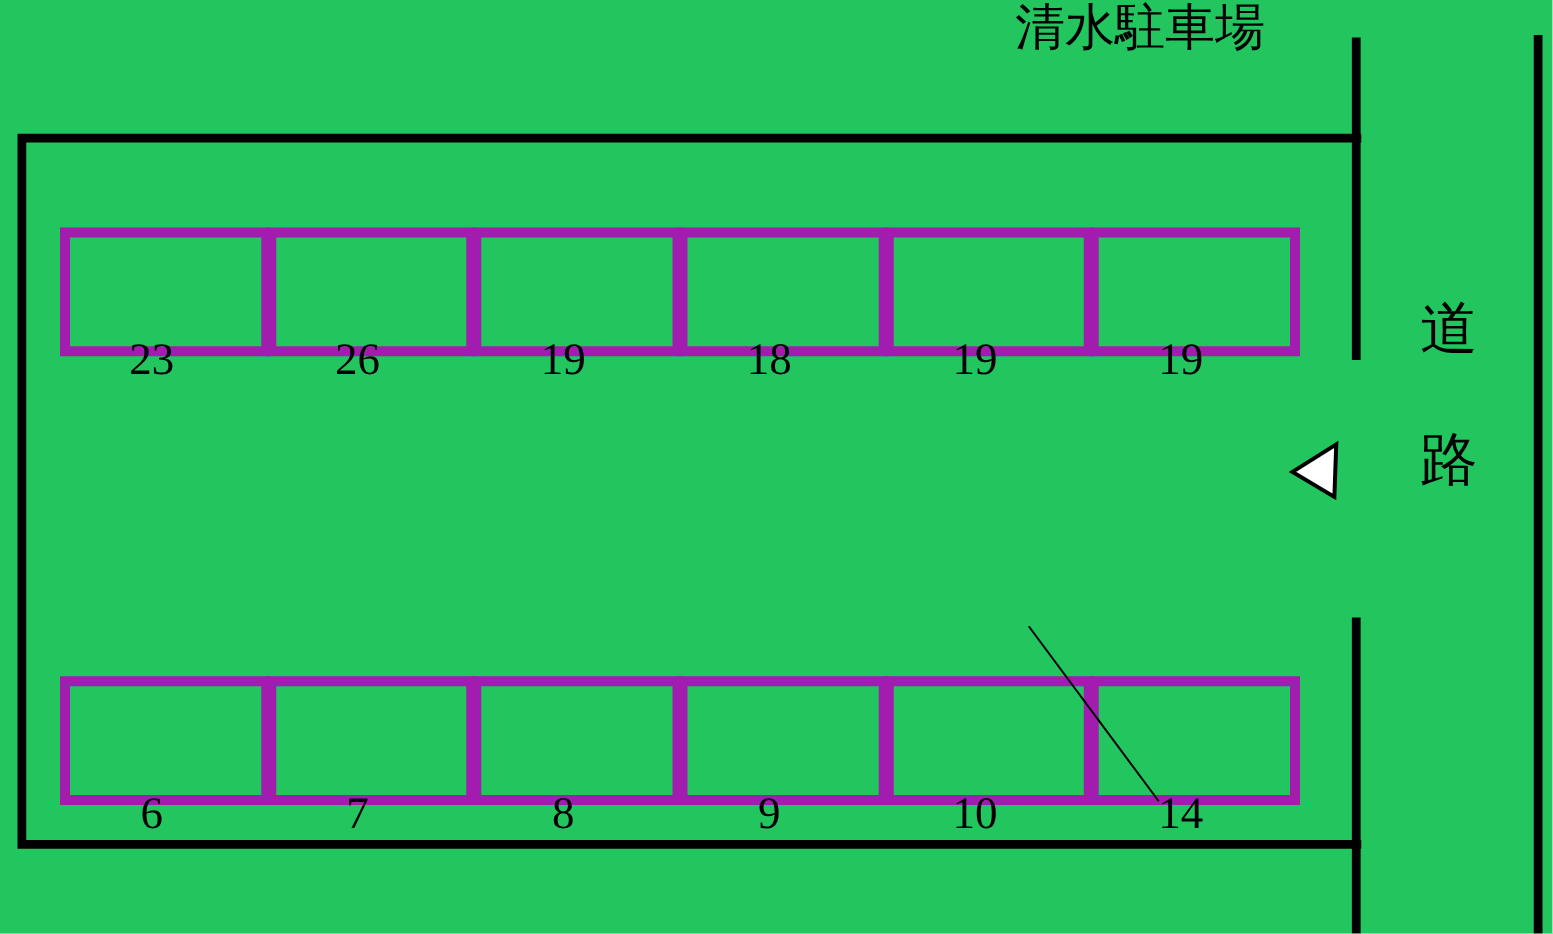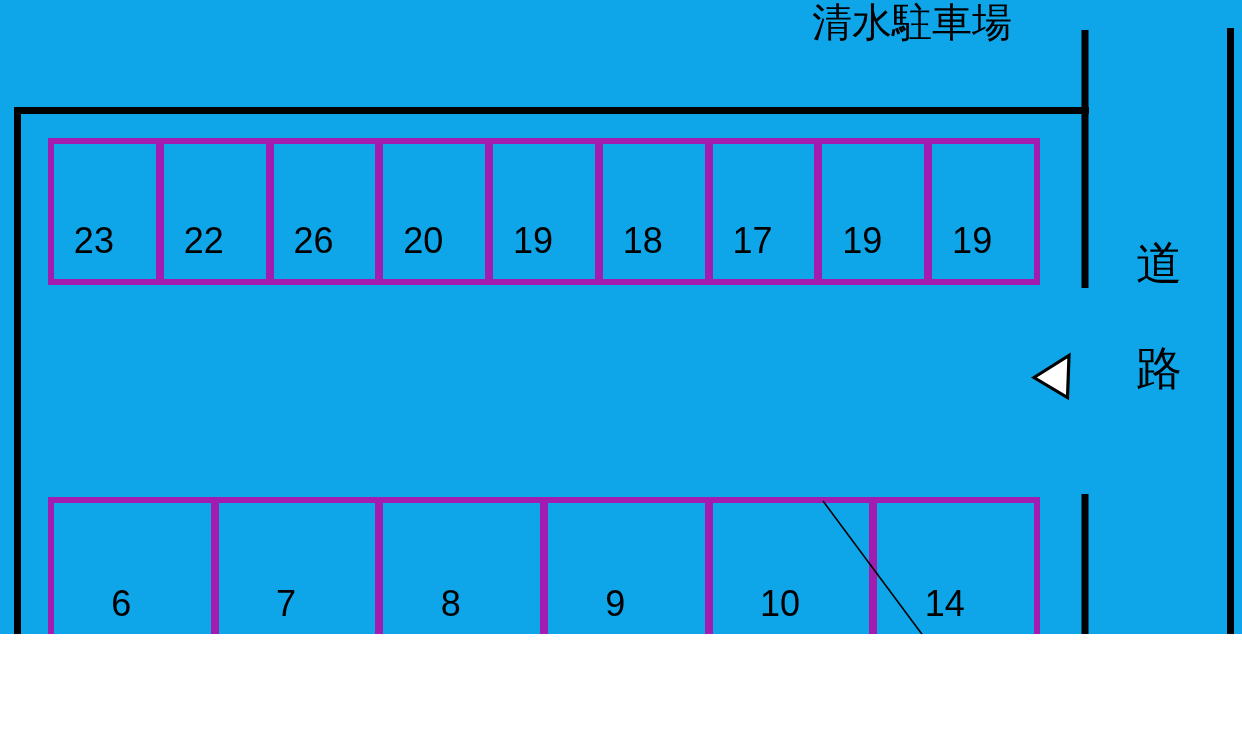--- a/index.html
+++ b/index.html
@@ -3,24 +3,24 @@
 <meta charset="utf-8">
 <style>
   html, body {
     margin: 0;
     padding: 0;
     background: #ffffff;
   }
   .canvas {
     position: relative;
     width: 1242px;
-    height: 634px;
-    background: #0ea5e9;
+    height: 747px;
+    background: #22c55e;
     overflow: hidden;
-    font-family: Liberation Sans, sans-serif;
+    font-family: Liberation Serif, serif;
     color: #000000;
   }
   .title {
     position: absolute;
     left: 812px;
     top: 2px;
     font-size: 40px;
     line-height: 1;
     letter-spacing: 0px;
     white-space: nowrap;
@@ -39,23 +39,24 @@
     left: 48px;
     width: 992px;
     display: flex;
     z-index: 2;
   }
   .row-top    { top: 138px; height: 147px; }
   .row-bottom { top: 497px; height: 147px; }
   .space {
     position: relative;
     flex: 1 1 0;
-    border: 6px solid #a21caf;
+    border: 8px solid #a21caf;
     box-sizing: border-box;
     background: transparent;
+    margin-top: 44px;
   }
   .space + .space { margin-left: -4px; }
   .num {
     position: absolute;
     left: 0;
     right: 0;
     text-align: center;
     transform: translateX(-11px);
     font-size: 36px;
     line-height: 1;
@@ -81,36 +82,27 @@
   <div class="title">清水駐車場</div>
 
   <div class="road-char road-char-1">道</div>
   <div class="road-char road-char-2">路</div>
 
   <div class="row row-top">
     <div class="space">
         <span class="num">23</span>
       </div>
     <div class="space">
-        <span class="num">22</span>
-      </div>
-    <div class="space">
         <span class="num">26</span>
-      </div>
-    <div class="space">
-        <span class="num">20</span>
       </div>
     <div class="space">
         <span class="num">19</span>
       </div>
     <div class="space">
         <span class="num">18</span>
-      </div>
-    <div class="space">
-        <span class="num">17</span>
       </div>
     <div class="space">
         <span class="num">19</span>
       </div>
     <div class="space">
         <span class="num">19</span>
       </div>
   </div>
 
   <div class="row row-bottom">

